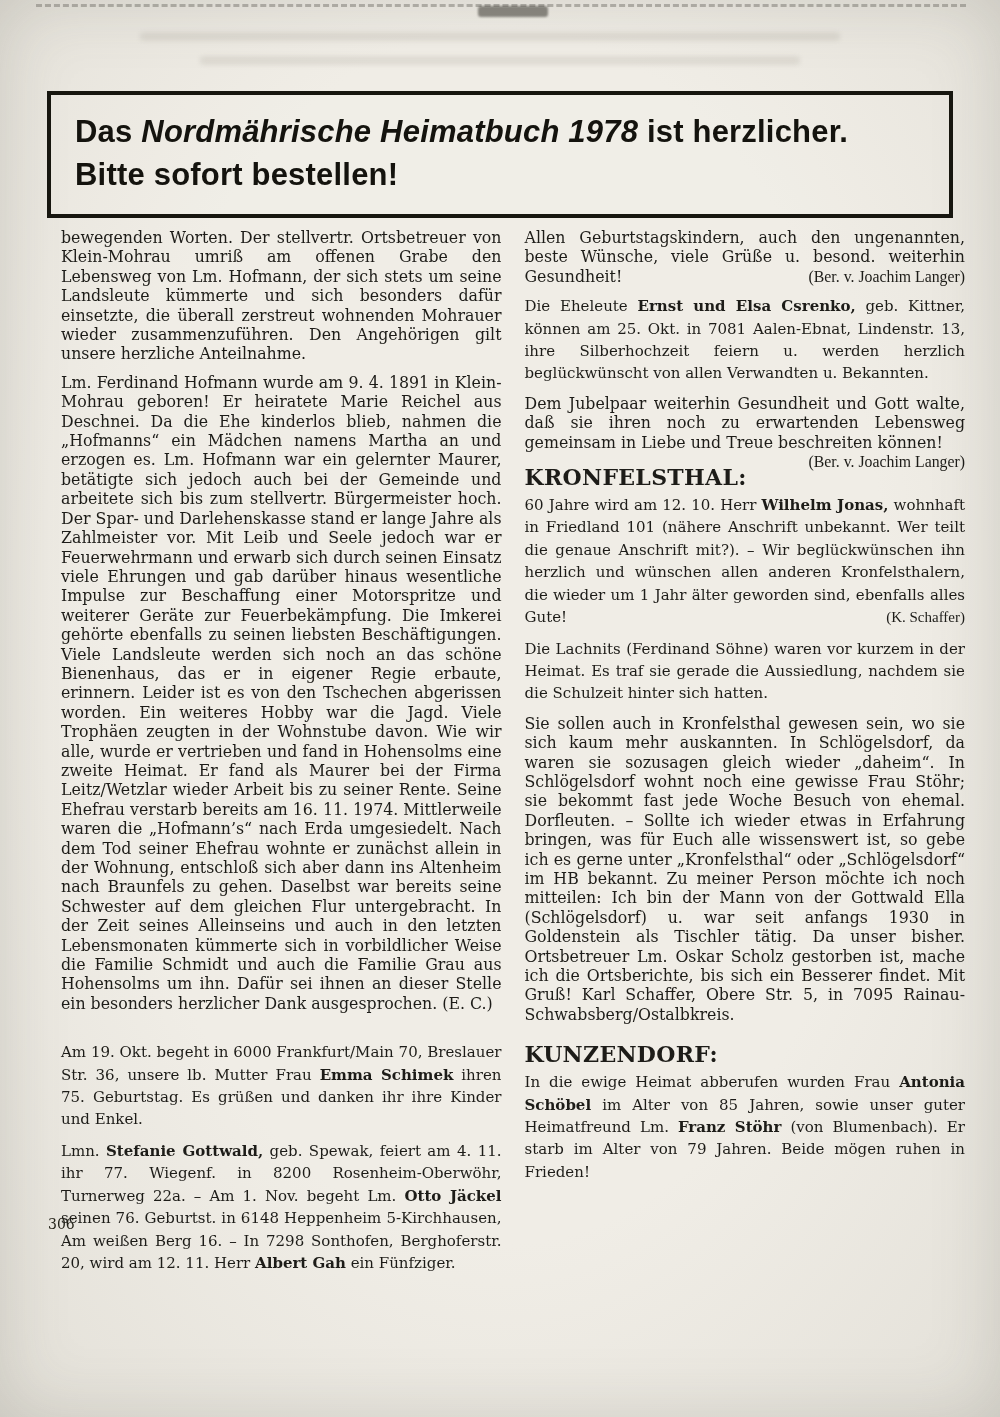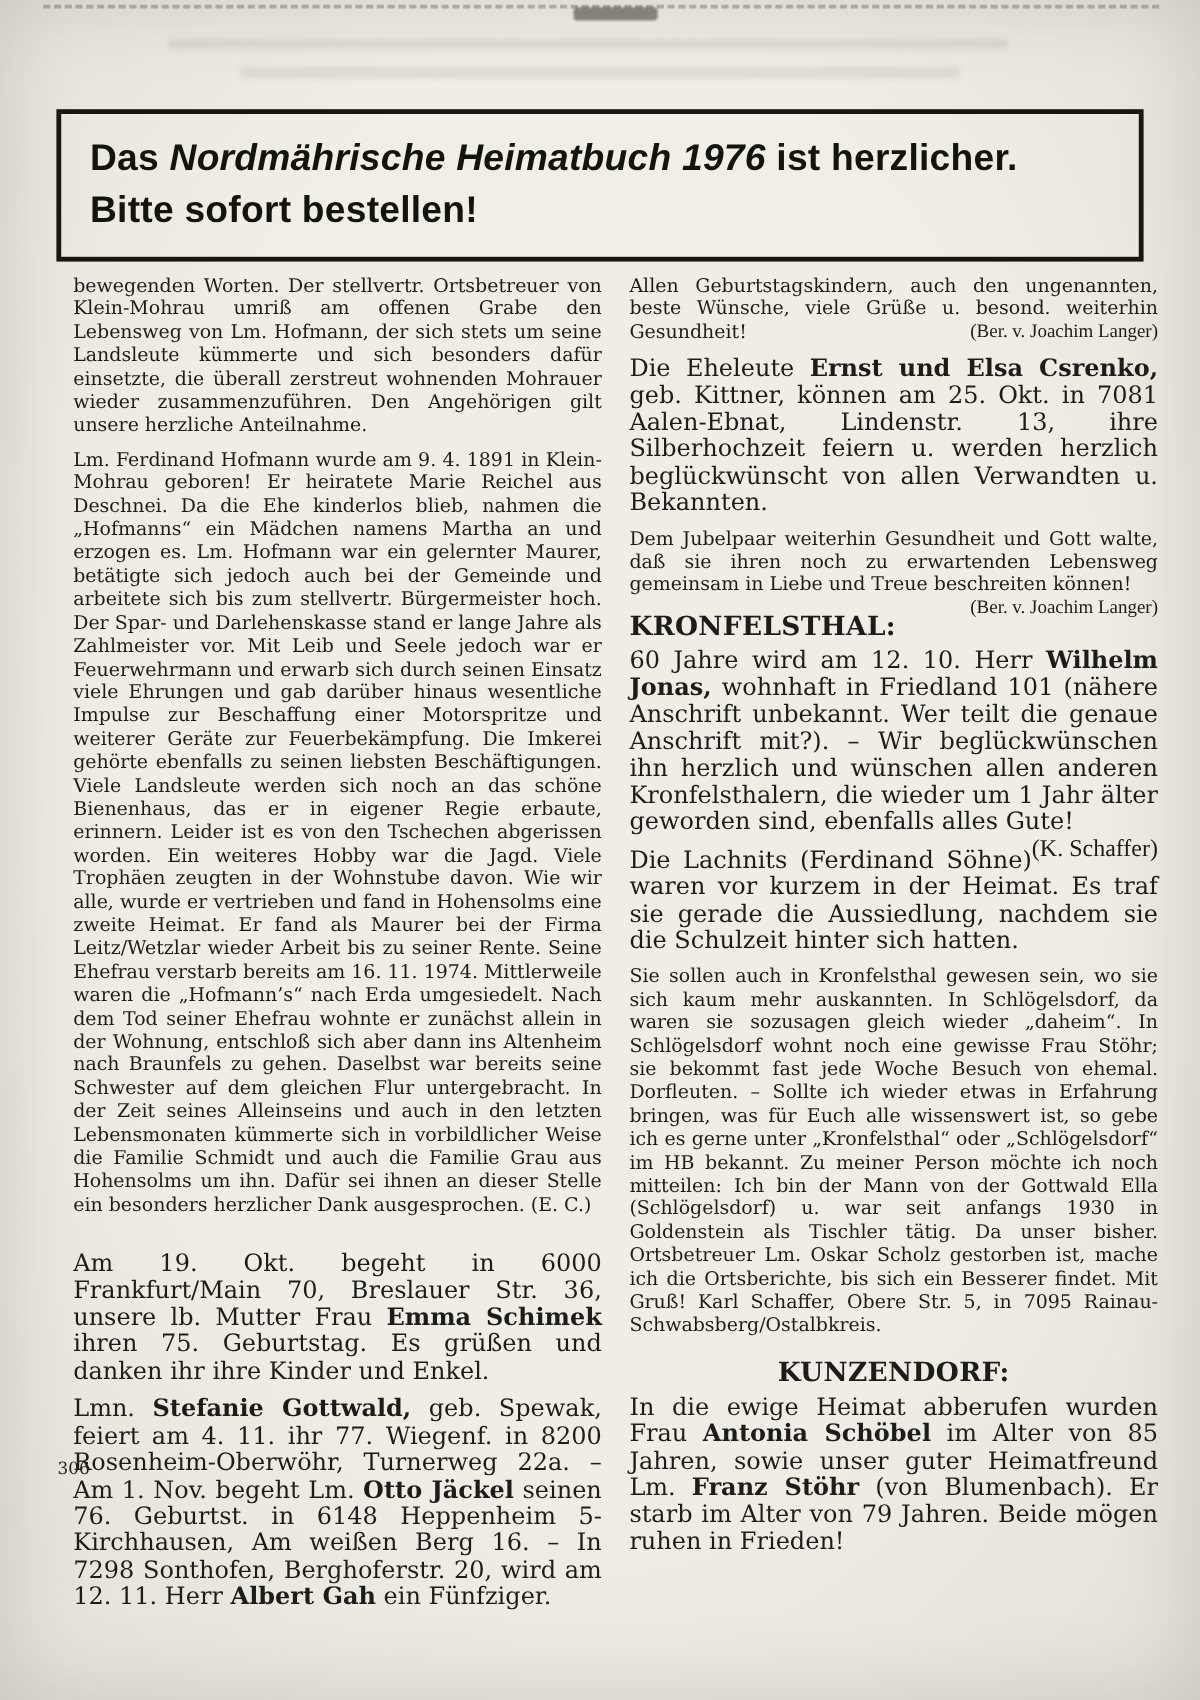--- a/index.html
+++ b/index.html
@@ -52,21 +52,21 @@
     display: flex; gap: 23px;
   }
   .col { width: 441px; }
   .block {
     margin: 0 0 9px 0;
     text-align: justify;
     hyphens: auto;
     -webkit-hyphens: auto;
   }
   .block.small { font-size: 15.8px; line-height: 19.4px; }
-  .block.large { font-size: 20px;   line-height: 22.4px; }
+  .block.large { font-size: 15px;   line-height: 22.4px; }
   .heading {
     font-weight: 700; text-align: left;
     font-size: 22px; line-height: 24px;
     margin: 13px 0 5px 0;
     letter-spacing: 0.3px;
   }
   .bold { font-weight: 700; }
   .attribution { float: right; font-family: Liberation Serif, serif; }
   .page-number {
     position: absolute; left: 48px; top: 1216px;
@@ -77,39 +77,39 @@
 <body>
 
 <div class="sheet">
 
   <div class="top-dashes"></div>
   <div class="top-smudge"></div>
   <div class="ghost-line" style="top:32px;"></div>
   <div class="ghost-line" style="top:56px; left:200px; width:600px;"></div>
 
   <div class="banner">
-    <div class="banner-line"><span>Das </span><span class="banner-title">Nordmährische Heimatbuch 1976</span><span> ist herzlicher.</span></div>
+    <div class="banner-line"><span>Das </span><span class="banner-title">Nordmährische Heimatbuch 1978</span><span> ist herzlicher.</span></div>
     <div class="banner-line">Bitte sofort bestellen!</div>
   </div>
 
   <div class="columns">
     <div class="col" id="col-left">
         <p class="block small"><span class="reg">bewegenden Worten. Der stellvertr. Ortsbetreuer von Klein-Mohrau umriß am offenen Grabe den Lebensweg von Lm. Hofmann, der sich stets um seine Landsleute kümmerte und sich besonders dafür einsetzte, die überall zerstreut wohnenden Mohrauer wieder zusammenzuführen. Den Angehörigen gilt unsere herzliche Anteilnahme.</span></p>
         <p class="block small"><span class="reg">Lm. Ferdinand Hofmann wurde am 9. 4. 1891 in Klein-Mohrau geboren! Er heiratete Marie Reichel aus Deschnei. Da die Ehe kinderlos blieb, nahmen die „Hofmanns“ ein Mädchen namens Martha an und erzogen es. Lm. Hofmann war ein gelernter Maurer, betätigte sich jedoch auch bei der Gemeinde und arbeitete sich bis zum stellvertr. Bürgermeister hoch. Der Spar- und Darlehenskasse stand er lange Jahre als Zahlmeister vor. Mit Leib und Seele jedoch war er Feuerwehrmann und erwarb sich durch seinen Einsatz viele Ehrungen und gab darüber hinaus wesentliche Impulse zur Beschaffung einer Motorspritze und weiterer Geräte zur Feuerbekämpfung. Die Imkerei gehörte ebenfalls zu seinen liebsten Beschäftigungen. Viele Landsleute werden sich noch an das schöne Bienenhaus, das er in eigener Regie erbaute, erinnern. Leider ist es von den Tschechen abgerissen worden. Ein weiteres Hobby war die Jagd. Viele Trophäen zeugten in der Wohnstube davon. Wie wir alle, wurde er vertrieben und fand in Hohensolms eine zweite Heimat. Er fand als Maurer bei der Firma Leitz/Wetzlar wieder Arbeit bis zu seiner Rente. Seine Ehefrau verstarb bereits am 16. 11. 1974. Mittlerweile waren die „Hofmann’s“ nach Erda umgesiedelt. Nach dem Tod seiner Ehefrau wohnte er zunächst allein in der Wohnung, entschloß sich aber dann ins Altenheim nach Braunfels zu gehen. Daselbst war bereits seine Schwester auf dem gleichen Flur untergebracht. In der Zeit seines Alleinseins und auch in den letzten Lebensmonaten kümmerte sich in vorbildlicher Weise die Familie Schmidt und auch die Familie Grau aus Hohensolms um ihn. Dafür sei ihnen an dieser Stelle ein besonders herzlicher Dank ausgesprochen. (E. C.)</span></p>
         <p class="block large" style="margin-top: 28px;"><span class="reg">Am 19. Okt. begeht in 6000 Frankfurt/Main 70, Breslauer Str. 36, unsere lb. Mutter Frau </span><span class="bold">Emma Schimek</span><span class="reg"> ihren 75. Geburtstag. Es grüßen und danken ihr ihre Kinder und Enkel.</span></p>
         <p class="block large" style="margin-top: 8px;"><span class="reg">Lmn. </span><span class="bold">Stefanie Gottwald,</span><span class="reg"> geb. Spewak, feiert am 4. 11. ihr 77. Wiegenf. in 8200 Rosenheim-Oberwöhr, Turnerweg 22a. – Am 1. Nov. begeht Lm. </span><span class="bold">Otto Jäckel</span><span class="reg"> seinen 76. Geburtst. in 6148 Heppenheim 5-Kirchhausen, Am weißen Berg 16. – In 7298 Sonthofen, Berghoferstr. 20, wird am 12. 11. Herr </span><span class="bold">Albert Gah</span><span class="reg"> ein Fünfziger.</span></p>
       </div>
     <div class="col" id="col-right">
         <p class="block small"><span class="reg">Allen Geburtstagskindern, auch den ungenannten, beste Wünsche, viele Grüße u. besond. weiterhin Gesundheit!</span><span class="attribution">(Ber. v. Joachim Langer)</span></p>
         <p class="block large"><span class="reg">Die Eheleute </span><span class="bold">Ernst und Elsa Csrenko,</span><span class="reg"> geb. Kittner, können am 25. Okt. in 7081 Aalen-Ebnat, Lindenstr. 13, ihre Silberhochzeit feiern u. werden herzlich beglückwünscht von allen Verwandten u. Bekannten.</span></p>
         <p class="block small"><span class="reg">Dem Jubelpaar weiterhin Gesundheit und Gott walte, daß sie ihren noch zu erwartenden Lebensweg gemeinsam in Liebe und Treue beschreiten können!</span><span class="attribution">(Ber. v. Joachim Langer)</span></p>
         <div class="block heading">KRONFELSTHAL:</div>
         <p class="block large"><span class="reg">60 Jahre wird am 12. 10. Herr </span><span class="bold">Wilhelm Jonas,</span><span class="reg"> wohnhaft in Friedland 101 (nähere Anschrift unbekannt. Wer teilt die genaue Anschrift mit?). – Wir beglückwünschen ihn herzlich und wünschen allen anderen Kronfelsthalern, die wieder um 1 Jahr älter geworden sind, ebenfalls alles Gute!</span><span class="attribution">(K. Schaffer)</span></p>
         <p class="block large"><span class="reg">Die Lachnits (Ferdinand Söhne) waren vor kurzem in der Heimat. Es traf sie gerade die Aussiedlung, nachdem sie die Schulzeit hinter sich hatten.</span></p>
         <p class="block small"><span class="reg">Sie sollen auch in Kronfelsthal gewesen sein, wo sie sich kaum mehr auskannten. In Schlögelsdorf, da waren sie sozusagen gleich wieder „daheim“. In Schlögelsdorf wohnt noch eine gewisse Frau Stöhr; sie bekommt fast jede Woche Besuch von ehemal. Dorfleuten. – Sollte ich wieder etwas in Erfahrung bringen, was für Euch alle wissenswert ist, so gebe ich es gerne unter „Kronfelsthal“ oder „Schlögelsdorf“ im HB bekannt. Zu meiner Person möchte ich noch mitteilen: Ich bin der Mann von der Gottwald Ella (Schlögelsdorf) u. war seit anfangs 1930 in Goldenstein als Tischler tätig. Da unser bisher. Ortsbetreuer Lm. Oskar Scholz gestorben ist, mache ich die Ortsberichte, bis sich ein Besserer findet. Mit Gruß! Karl Schaffer, Obere Str. 5, in 7095 Rainau-Schwabsberg/Ostalbkreis.</span></p>
-        <div class="block heading" style="margin-top: 18px; text-align: center;">KUNZENDORF:</div>
+        <div class="block heading" style="margin-top: 18px;">KUNZENDORF:</div>
         <p class="block large"><span class="reg">In die ewige Heimat abberufen wurden Frau </span><span class="bold">Antonia Schöbel</span><span class="reg"> im Alter von 85 Jahren, sowie unser guter Heimatfreund Lm. </span><span class="bold">Franz Stöhr</span><span class="reg"> (von Blumenbach). Er starb im Alter von 79 Jahren. Beide mögen ruhen in Frieden!</span></p>
       </div>
   </div>
 
   <div class="page-number">306</div>
 
 </div>
 
 </body></html>

